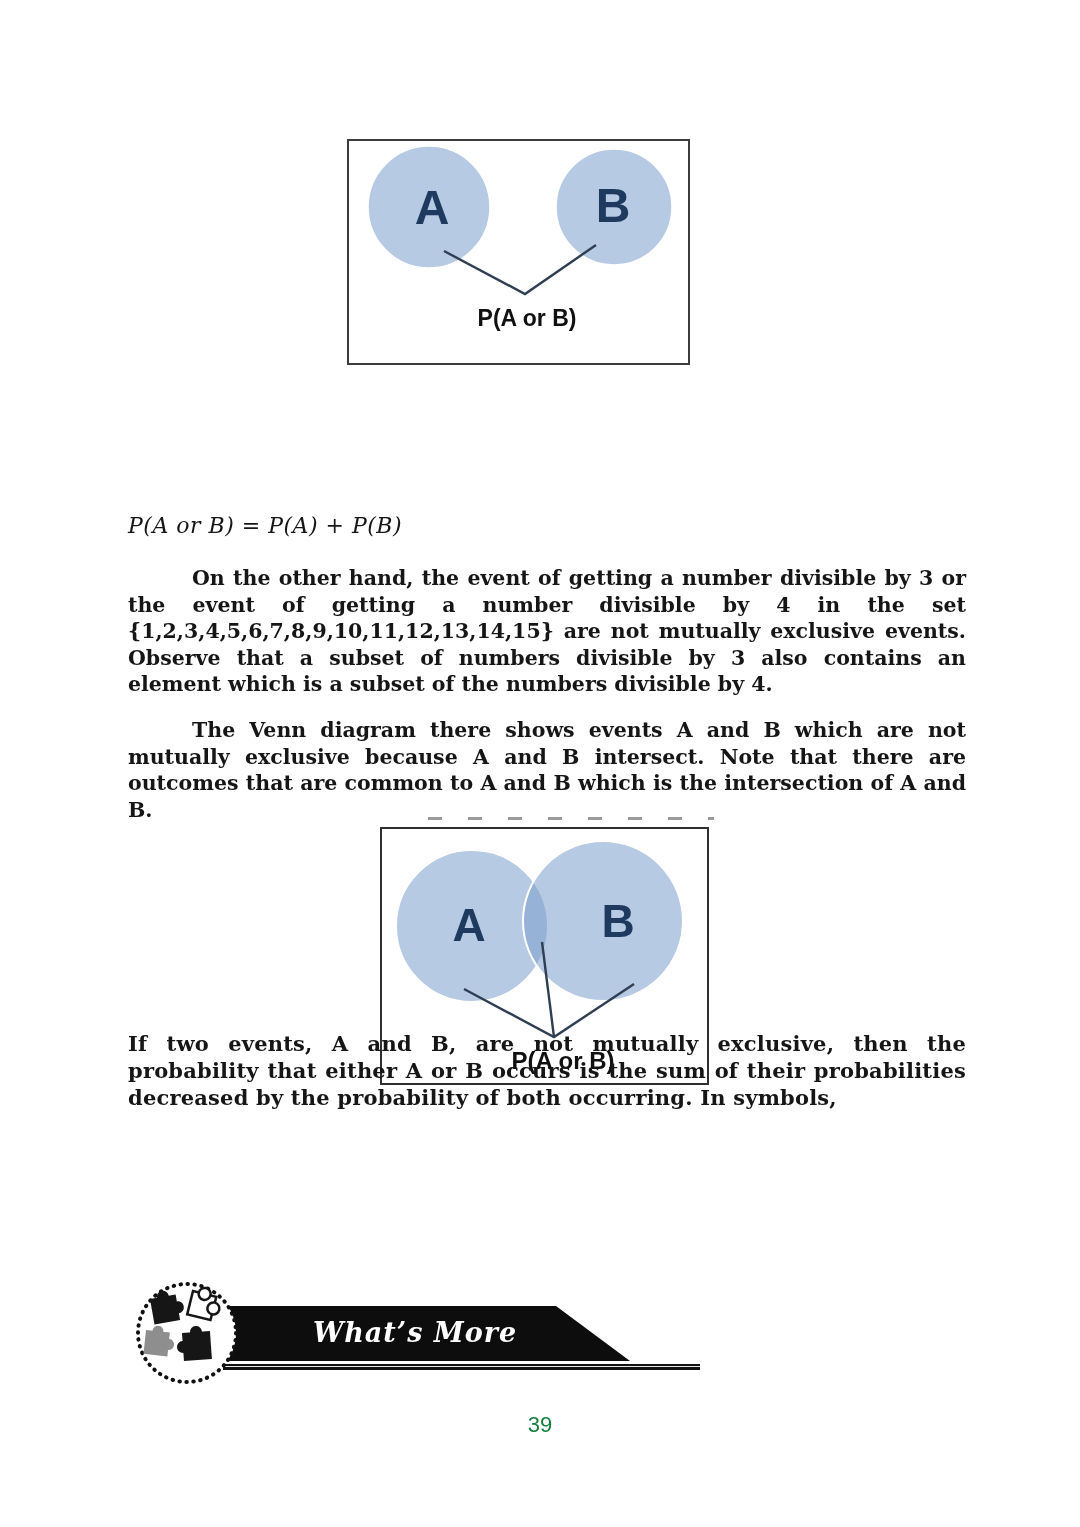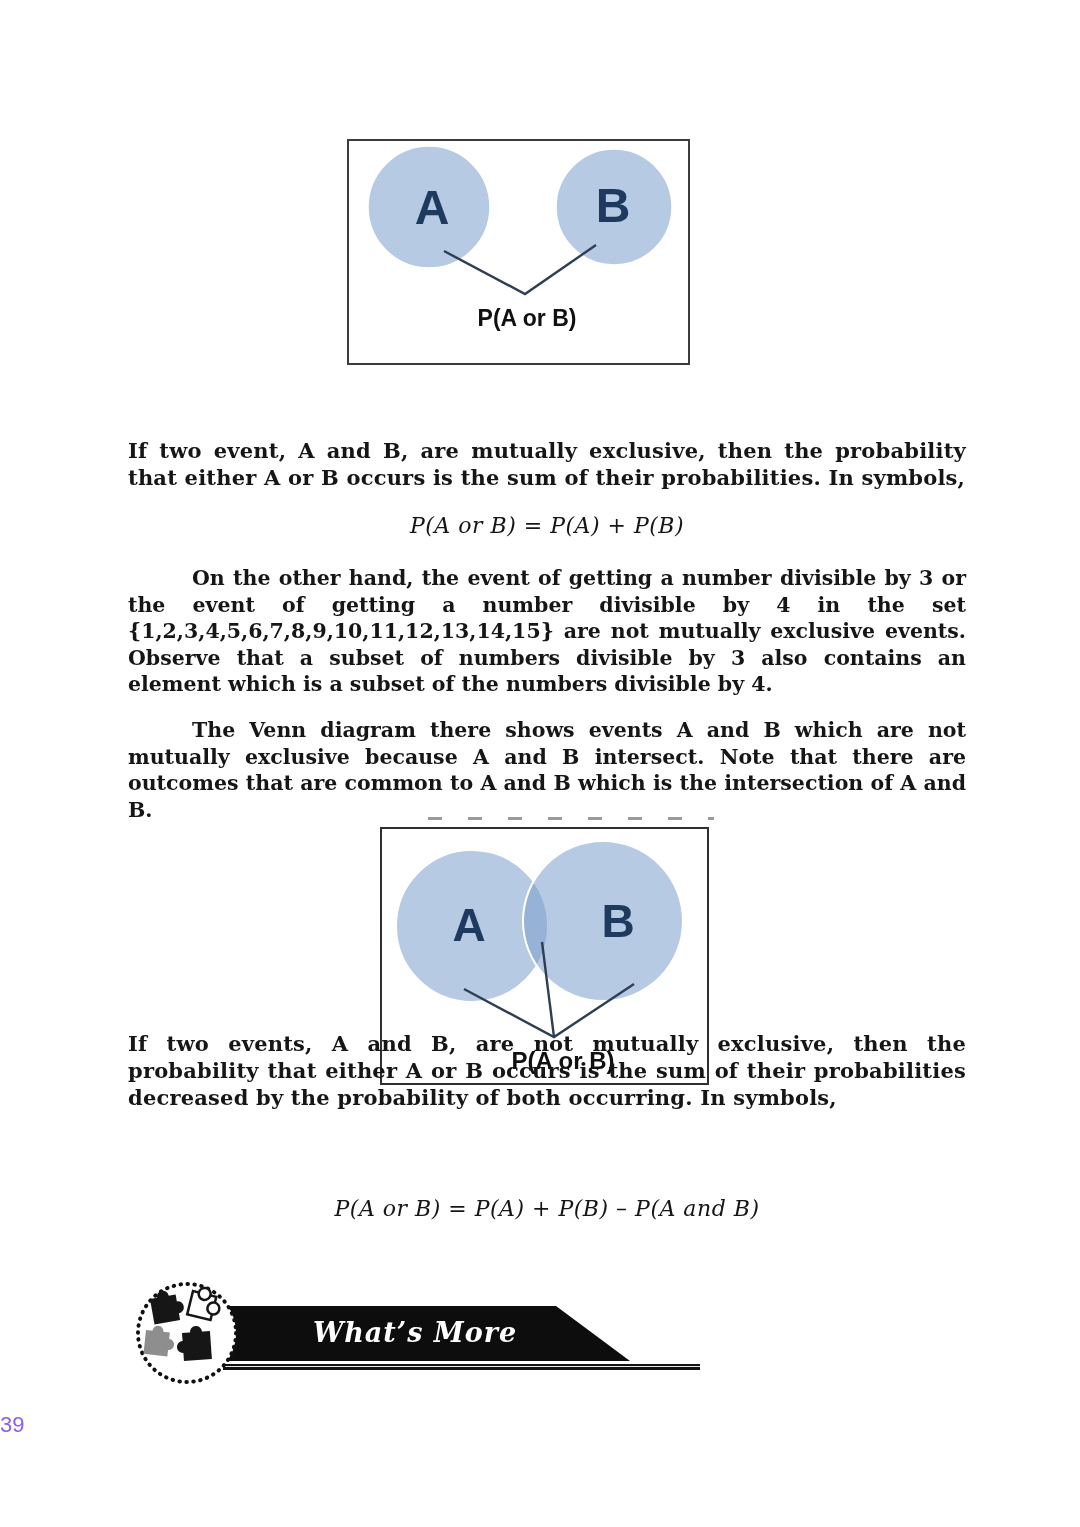--- a/index.html
+++ b/index.html
@@ -50,21 +50,20 @@
   .body-par {
     font-size: 20.5px;
     line-height: 26.6px;
     text-align: justify;
     text-indent: 64px;
   }
   .formula {
     left: 128px; width: 838px; position: absolute;
     font-size: 22px;
     font-style: italic;
-    text-align: center;
     letter-spacing: 0.5px;
   }
 
   
   .banner-svg { position: absolute; }
   .banner-title {
     font-family: "DejaVu Serif", serif;
     font-weight: bold;
     font-style: italic;
     fill: #ffffff;
@@ -72,42 +71,42 @@
   }
   .rule-under-banner {
     position: absolute;
     background: linear-gradient(#121212 0 2px, #e8e8e8 2px 3px, #121212 3px 6px);
     height: 6px;
   }
 
   .page-number {
     position: absolute;
     left: 0; width: 100%;
+    text-align: center;
     font-family: "Liberation Sans", sans-serif;
     font-size: 22px;
-    color: #8b5cf6;
+    color: #15803d;
   }
 </style>
 </head>
 <body>
 
 <div class="page">
 
   <div class="figure-box" style="left:347px; top:139px; width:343px; height:226px;">
     <svg viewBox="0 0 339 222">
       <circle cx="80" cy="66" r="61" fill="rgba(124,158,204,0.55)" stroke="#ffffff" stroke-width="1.5"></circle>
       <circle cx="265" cy="66" r="58" fill="rgba(124,158,204,0.55)" stroke="#ffffff" stroke-width="1.5"></circle>
       <text x="83" y="83" font-size="48" text-anchor="middle" class="venn-letter">A</text>
       <text x="264" y="81" font-size="48" text-anchor="middle" class="venn-letter">B</text>
       <path d="M95,110 L176,153 L247,104" fill="none" stroke="#2f3e52" stroke-width="2.4"></path>
       <text x="178" y="185" font-size="23" text-anchor="middle" class="venn-caption">P(A or B)</text>
     </svg>
   </div>
 
-  <p class="textcol bold-par" style="top:437px;">If two event, A and B, are mutually exclusive, then the probability that either A or B occurs is the sum of their probabilities. In symbols,</p>
 
   <p class="formula" style="top:513px;">P(A or B) = P(A) + P(B)</p>
 
   <p class="textcol body-par" style="top:565px;">On the other hand, the event of getting a number divisible by 3 or the event of getting a number divisible by 4 in the set {1,2,3,4,5,6,7,8,9,10,11,12,13,14,15} are not mutually exclusive events. Observe that a subset of numbers divisible by 3 also contains an element which is a subset of the numbers divisible by 4.</p>
 
   <p class="textcol body-par" style="top:717px;">The Venn diagram there shows events A and B which are not mutually exclusive because A and B intersect. Note that there are outcomes that are common to A and B which is the intersection of A and B.</p>
 
   <div class="dash-strip" style="left:428px; top:817px; width:286px;"></div>
 
   <div class="figure-box" style="left:380px; top:827px; width:329px; height:258px; border-color:#2f2f2f;">
@@ -117,21 +116,20 @@
       <text x="87" y="112" font-size="46" text-anchor="middle" class="venn-letter">A</text>
       <text x="236" y="108" font-size="46" text-anchor="middle" class="venn-letter">B</text>
       <path d="M82,160 L172,208 L252,155" fill="none" stroke="#2f3e52" stroke-width="2.4"></path>
       <path d="M160,113 L172,208" fill="none" stroke="#2f3e52" stroke-width="2.4"></path>
       <text x="181" y="240" font-size="24" text-anchor="middle" class="venn-caption">P(A or B)</text>
     </svg>
   </div>
 
   <p class="textcol bold-par" style="top:1030px;">If two events, A and B, are not mutually exclusive, then the probability that either A or B occurs is the sum of their probabilities decreased by the probability of both occurring. In symbols,</p>
 
-  <p class="formula" style="top:1196px;">P(A or B) = P(A) + P(B) – P(A and B)</p>
 
   <svg class="banner-svg" style="left:223px; top:1300px;" width="477" height="64" viewBox="0 0 477 64">
     <polygon points="0,6 333,6 407,61 0,61" fill="#0d0d0d"></polygon>
     <text x="192" y="42" font-size="27" text-anchor="middle" class="banner-title">What’s More</text>
   </svg>
   <div class="rule-under-banner" style="left:223px; top:1364px; width:477px;"></div>
 
   <svg class="banner-svg" style="left:127px; top:1273px;" width="120" height="120" viewBox="-60 -60 120 120">
     <circle cx="0" cy="0" r="49" fill="#ffffff" stroke="#111111" stroke-width="4" stroke-dasharray="0.5 6.5" stroke-linecap="round"></circle>
 

